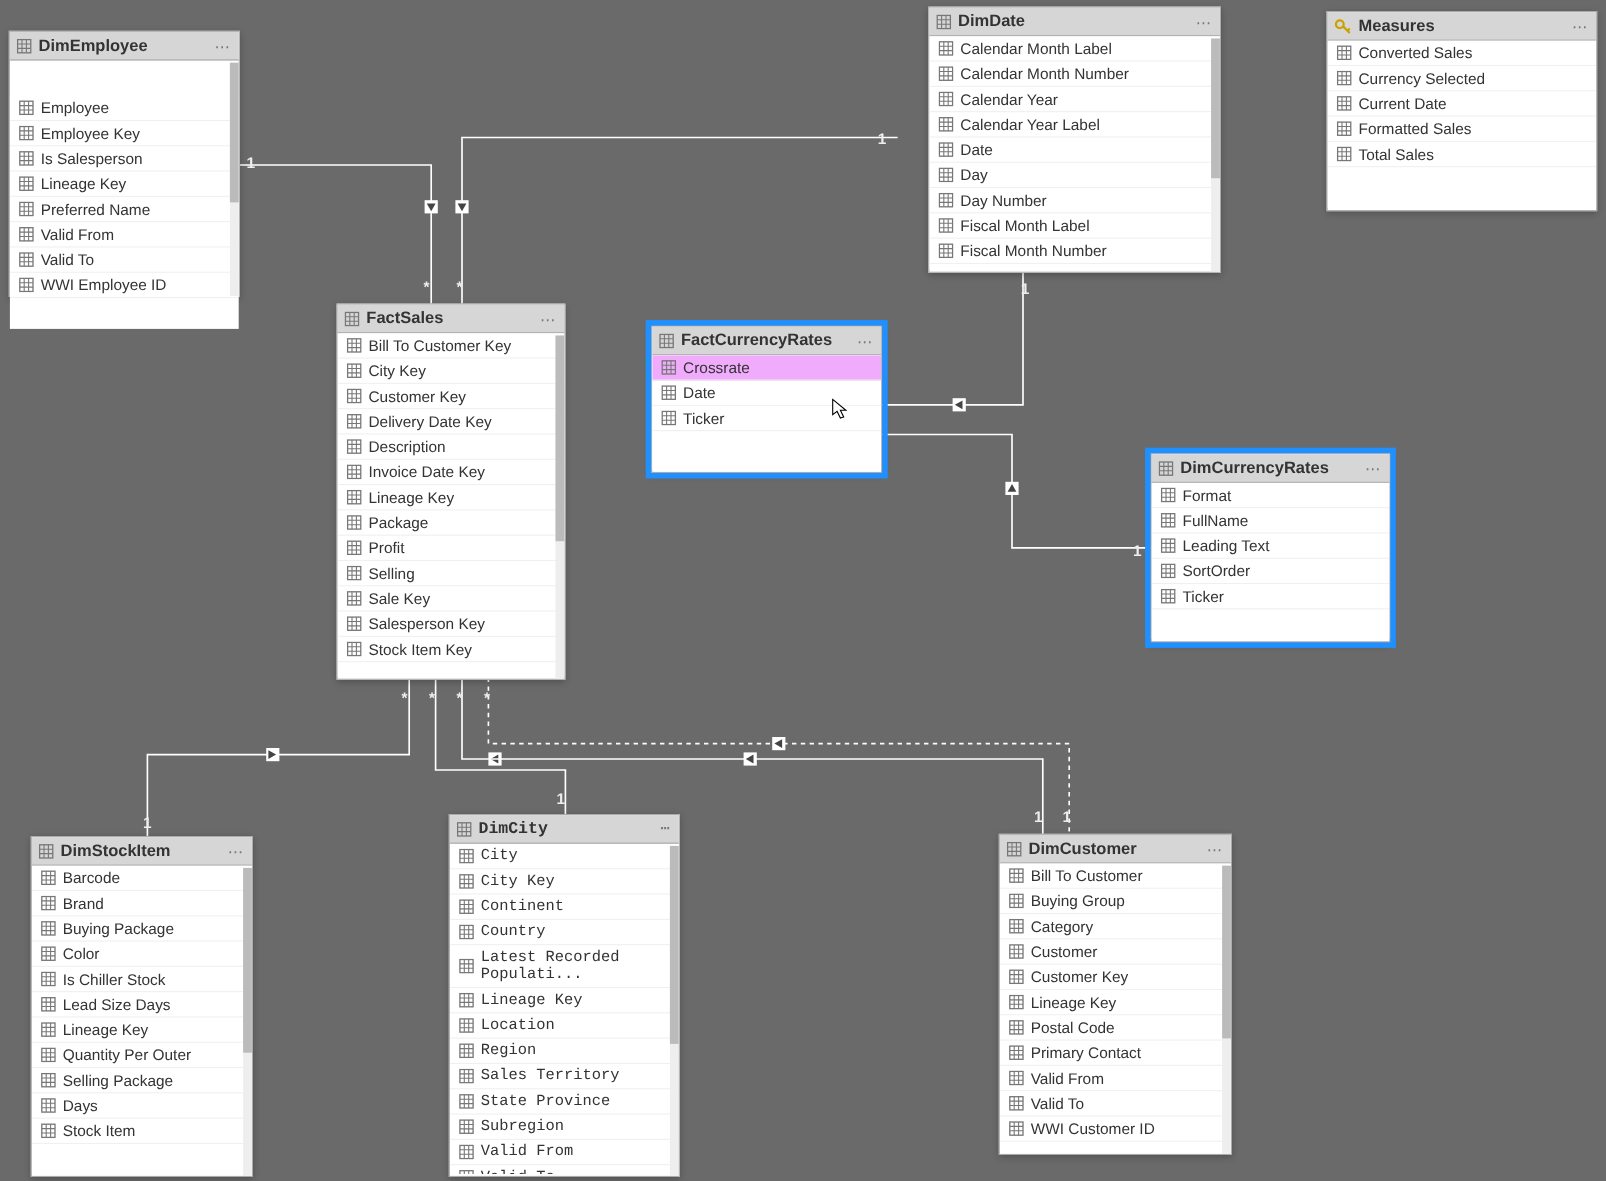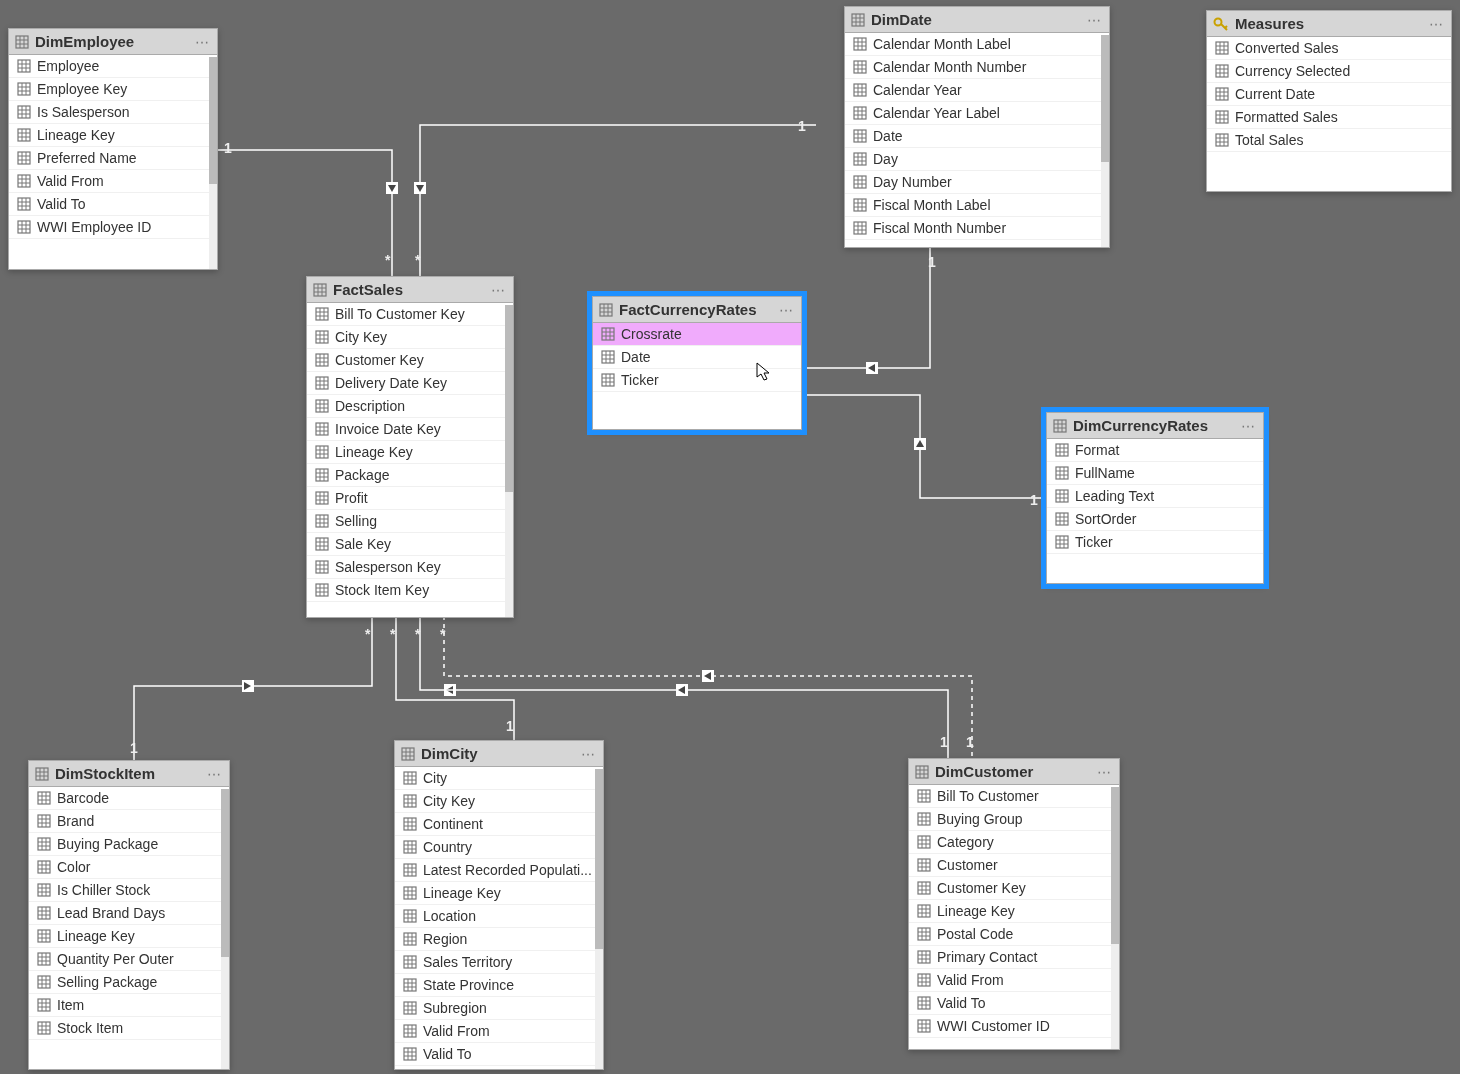--- a/index.html
+++ b/index.html
@@ -72,21 +72,21 @@
             <rect x="1" y="1" width="12" height="12" fill="none" stroke="#777" stroke-width="1.2"></rect>
             <line x1="1" y1="5" x2="13" y2="5" stroke="#777"></line>
             <line x1="1" y1="9" x2="13" y2="9" stroke="#777"></line>
             <line x1="5" y1="1" x2="5" y2="13" stroke="#777"></line>
             <line x1="9" y1="1" x2="9" y2="13" stroke="#777"></line>
           </svg>
         </span>
         <span class="title">DimEmployee</span>
         <span class="dots">⋯</span>
       </div>
-      <div class="fields" style="height: 212px;">
+      <div class="fields" style="height: 212px; margin-top: 32px;">
         <div class="field">
           <span class="ficon"><svg viewBox="0 0 14 14">
               <rect x="1" y="1" width="12" height="12" fill="none" stroke="#777" stroke-width="1.2"></rect>
               <line x1="1" y1="5" x2="13" y2="5" stroke="#777"></line>
               <line x1="1" y1="9" x2="13" y2="9" stroke="#777"></line>
               <line x1="5" y1="1" x2="5" y2="13" stroke="#777"></line>
               <line x1="9" y1="1" x2="9" y2="13" stroke="#777"></line>
             </svg></span>
           <span>Employee</span>
         </div>
@@ -668,21 +668,21 @@
           <span>Is Chiller Stock</span>
         </div>
         <div class="field">
           <span class="ficon"><svg viewBox="0 0 14 14">
               <rect x="1" y="1" width="12" height="12" fill="none" stroke="#777" stroke-width="1.2"></rect>
               <line x1="1" y1="5" x2="13" y2="5" stroke="#777"></line>
               <line x1="1" y1="9" x2="13" y2="9" stroke="#777"></line>
               <line x1="5" y1="1" x2="5" y2="13" stroke="#777"></line>
               <line x1="9" y1="1" x2="9" y2="13" stroke="#777"></line>
             </svg></span>
-          <span>Lead Brand Days</span>
+          <span>Lead Size Days</span>
         </div>
         <div class="field">
           <span class="ficon"><svg viewBox="0 0 14 14">
               <rect x="1" y="1" width="12" height="12" fill="none" stroke="#777" stroke-width="1.2"></rect>
               <line x1="1" y1="5" x2="13" y2="5" stroke="#777"></line>
               <line x1="1" y1="9" x2="13" y2="9" stroke="#777"></line>
               <line x1="5" y1="1" x2="5" y2="13" stroke="#777"></line>
               <line x1="9" y1="1" x2="9" y2="13" stroke="#777"></line>
             </svg></span>
           <span>Lineage Key</span>
@@ -708,38 +708,38 @@
           <span>Selling Package</span>
         </div>
         <div class="field">
           <span class="ficon"><svg viewBox="0 0 14 14">
               <rect x="1" y="1" width="12" height="12" fill="none" stroke="#777" stroke-width="1.2"></rect>
               <line x1="1" y1="5" x2="13" y2="5" stroke="#777"></line>
               <line x1="1" y1="9" x2="13" y2="9" stroke="#777"></line>
               <line x1="5" y1="1" x2="5" y2="13" stroke="#777"></line>
               <line x1="9" y1="1" x2="9" y2="13" stroke="#777"></line>
             </svg></span>
-          <span>Item</span>
+          <span>Days</span>
         </div>
         <div class="field">
           <span class="ficon"><svg viewBox="0 0 14 14">
               <rect x="1" y="1" width="12" height="12" fill="none" stroke="#777" stroke-width="1.2"></rect>
               <line x1="1" y1="5" x2="13" y2="5" stroke="#777"></line>
               <line x1="1" y1="9" x2="13" y2="9" stroke="#777"></line>
               <line x1="5" y1="1" x2="5" y2="13" stroke="#777"></line>
               <line x1="9" y1="1" x2="9" y2="13" stroke="#777"></line>
             </svg></span>
           <span>Stock Item</span>
         </div>
       </div>
       <div class="scrollbar">
         <div class="thumb" style="top: 0px; height: 168px;"></div>
       </div>
     </div>
-    <div class="tbl" style="left: 394px; top: 740px; width: 208px; height: 328px;">
+    <div class="tbl" style="left: 408px; top: 740px; width: 208px; height: 328px; font-family: Liberation Mono, monospace;">
       <div class="hdr">
         <span class="ico-tbl">
           <svg viewBox="0 0 14 14">
             <rect x="1" y="1" width="12" height="12" fill="none" stroke="#777" stroke-width="1.2"></rect>
             <line x1="1" y1="5" x2="13" y2="5" stroke="#777"></line>
             <line x1="1" y1="9" x2="13" y2="9" stroke="#777"></line>
             <line x1="5" y1="1" x2="5" y2="13" stroke="#777"></line>
             <line x1="9" y1="1" x2="9" y2="13" stroke="#777"></line>
           </svg>
         </span>

